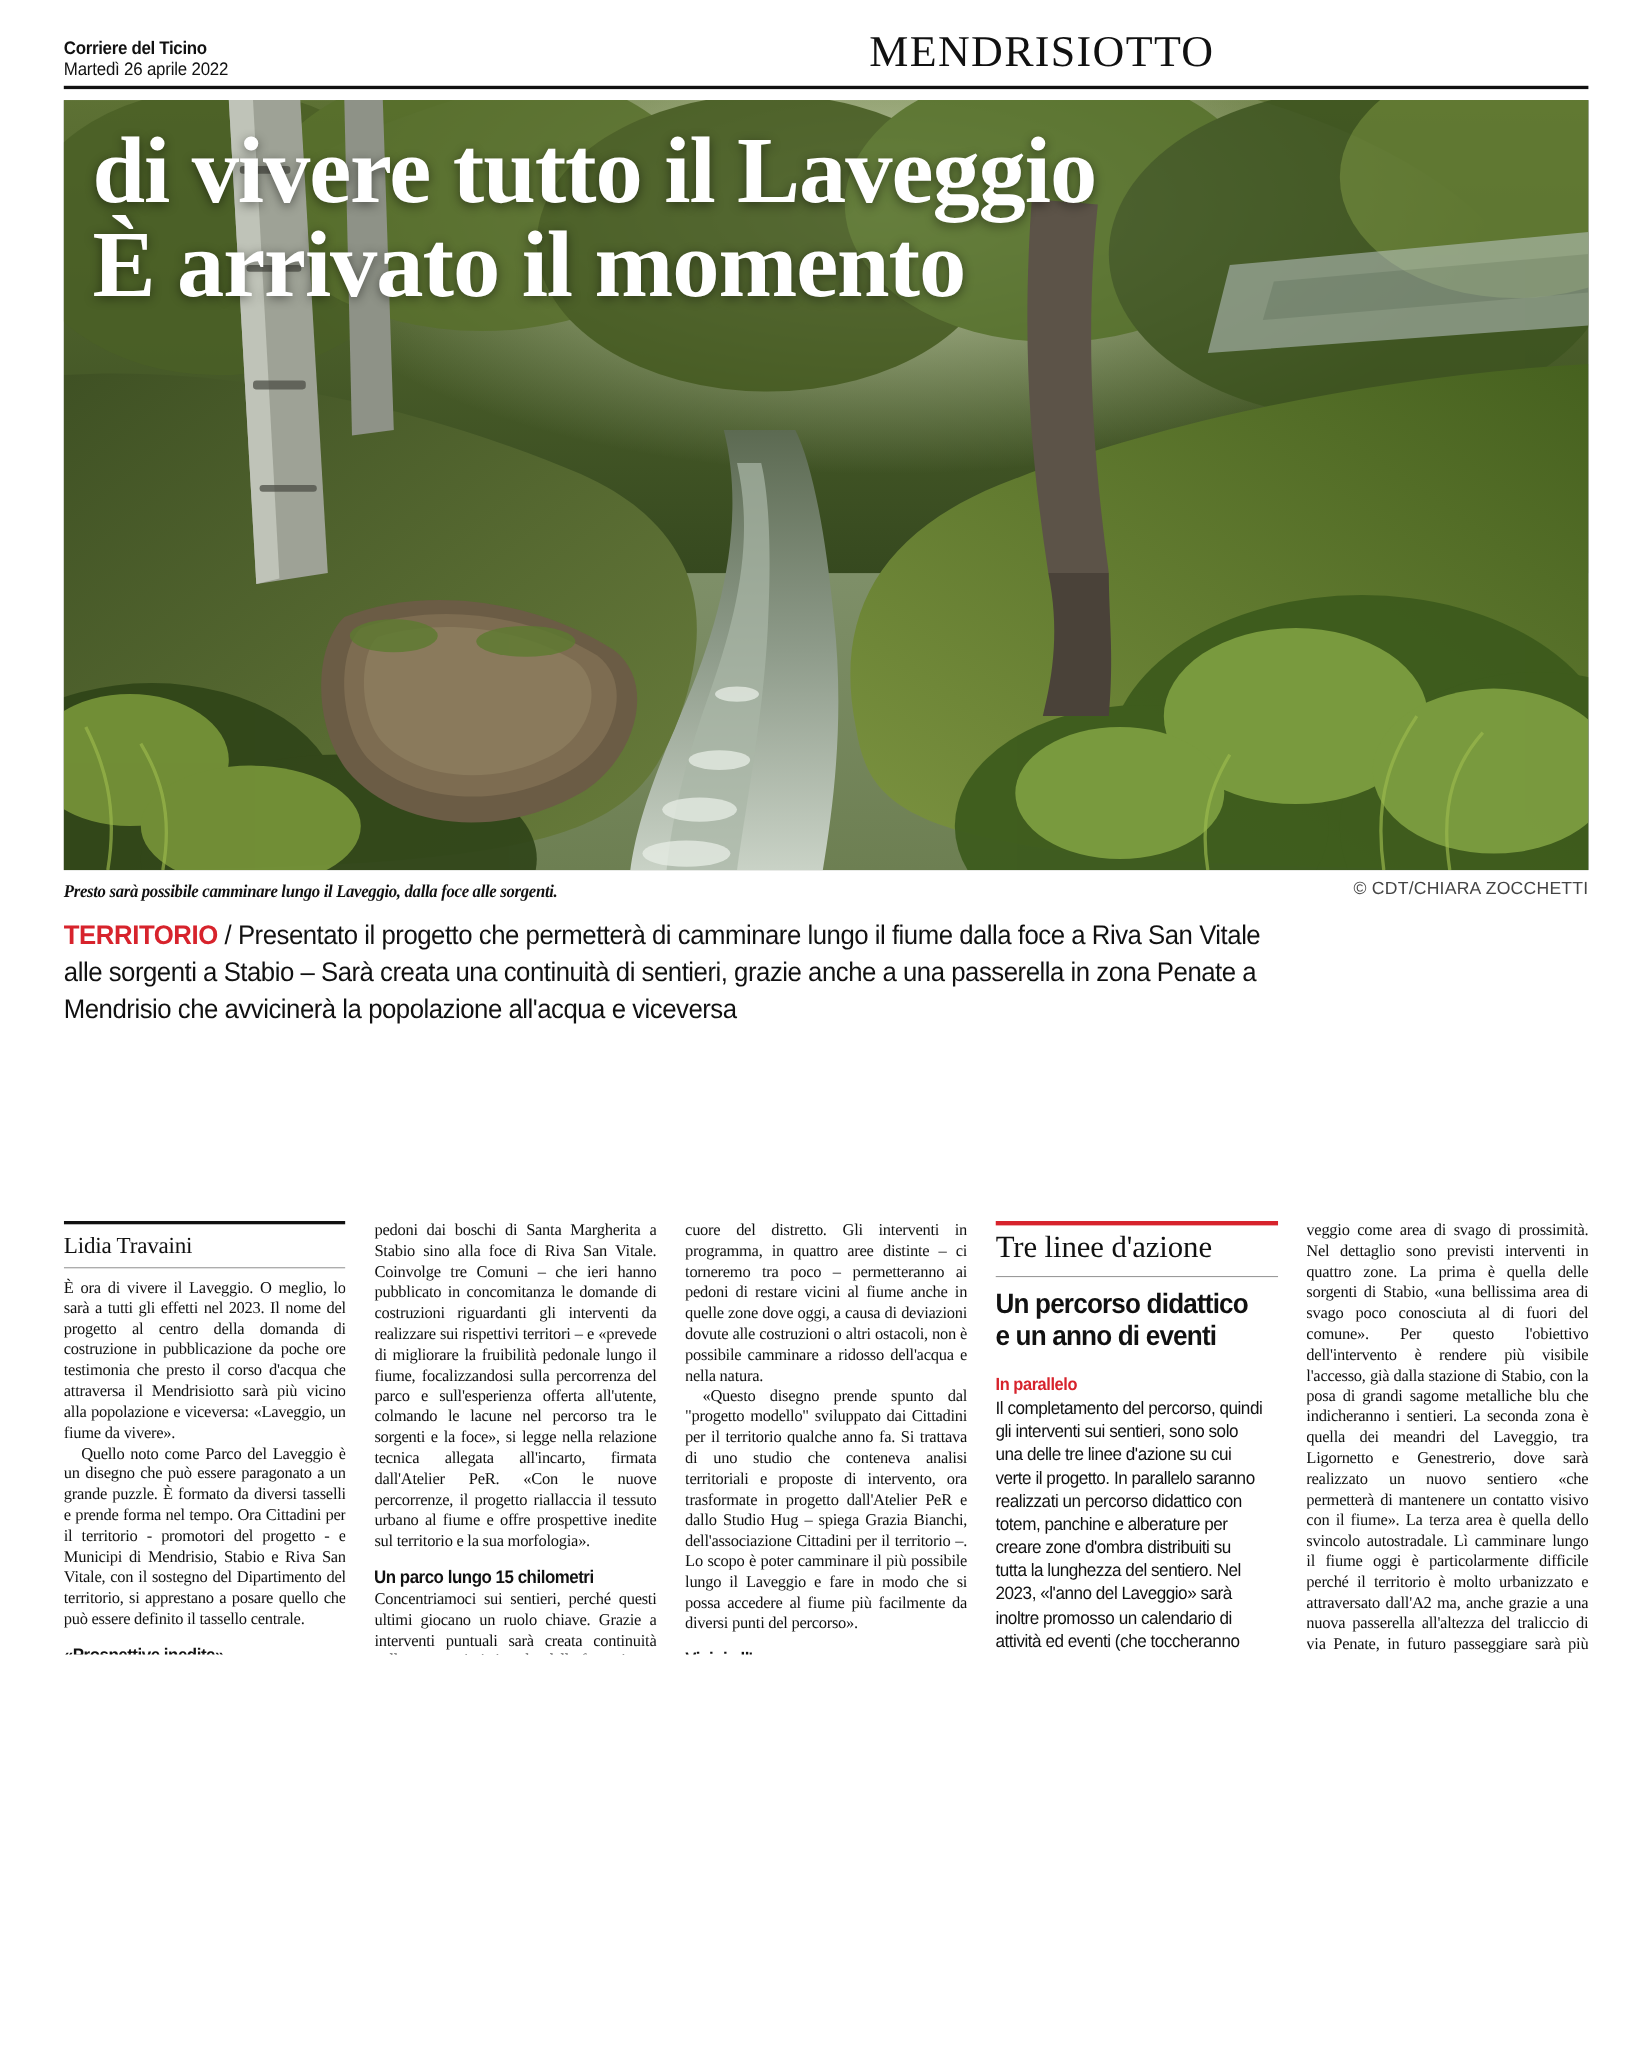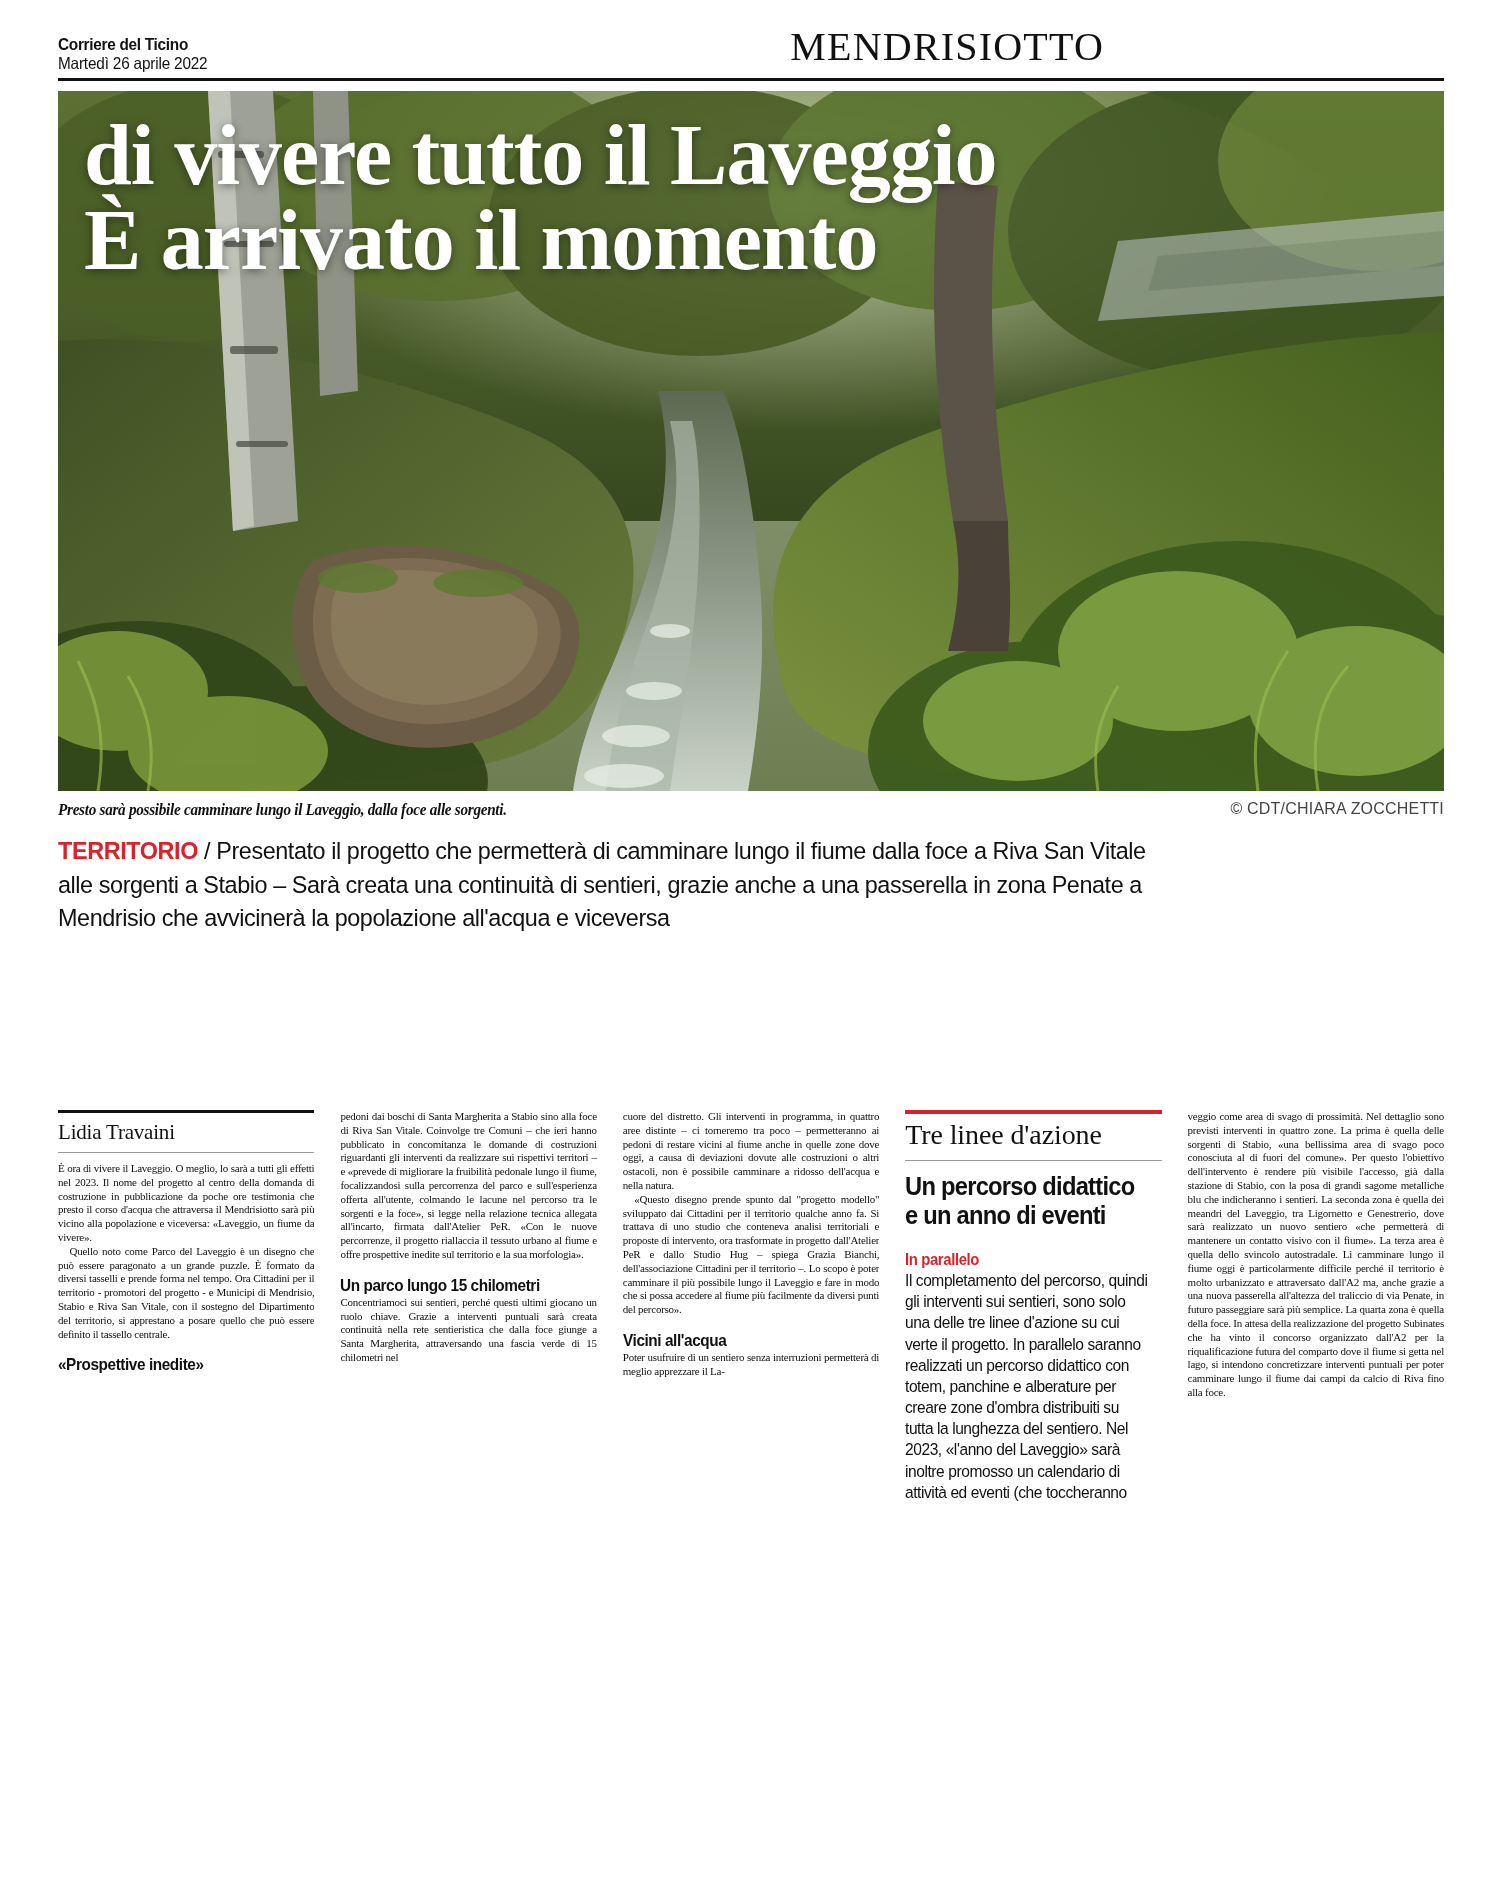--- a/index.html
+++ b/index.html
@@ -114,21 +114,21 @@
   .byline-rule-top{border-top:3px solid #111;margin-bottom:7px;}
   .byline{
     font-family:"Liberation Serif", serif;
     font-weight:normal;font-size:21px;letter-spacing:-0.2px;
     padding-bottom:7px;
   }
   .byline-rule-bot{border-top:1px solid #9a9a9a;margin-bottom:9px;}
 
   p.body{
     font-family:"Liberation Serif", serif;
-    font-size:11px;
+    font-size:15px;
     line-height:1.255;
     text-align:justify;
     margin:0 0 0 0;
     letter-spacing:-0.25px;
     hyphens:auto;
     -webkit-hyphens:auto;
   }
   p.body + p.body{text-indent:1.05em;}
   .subhead{
     font-family:"Liberation Sans", sans-serif;

